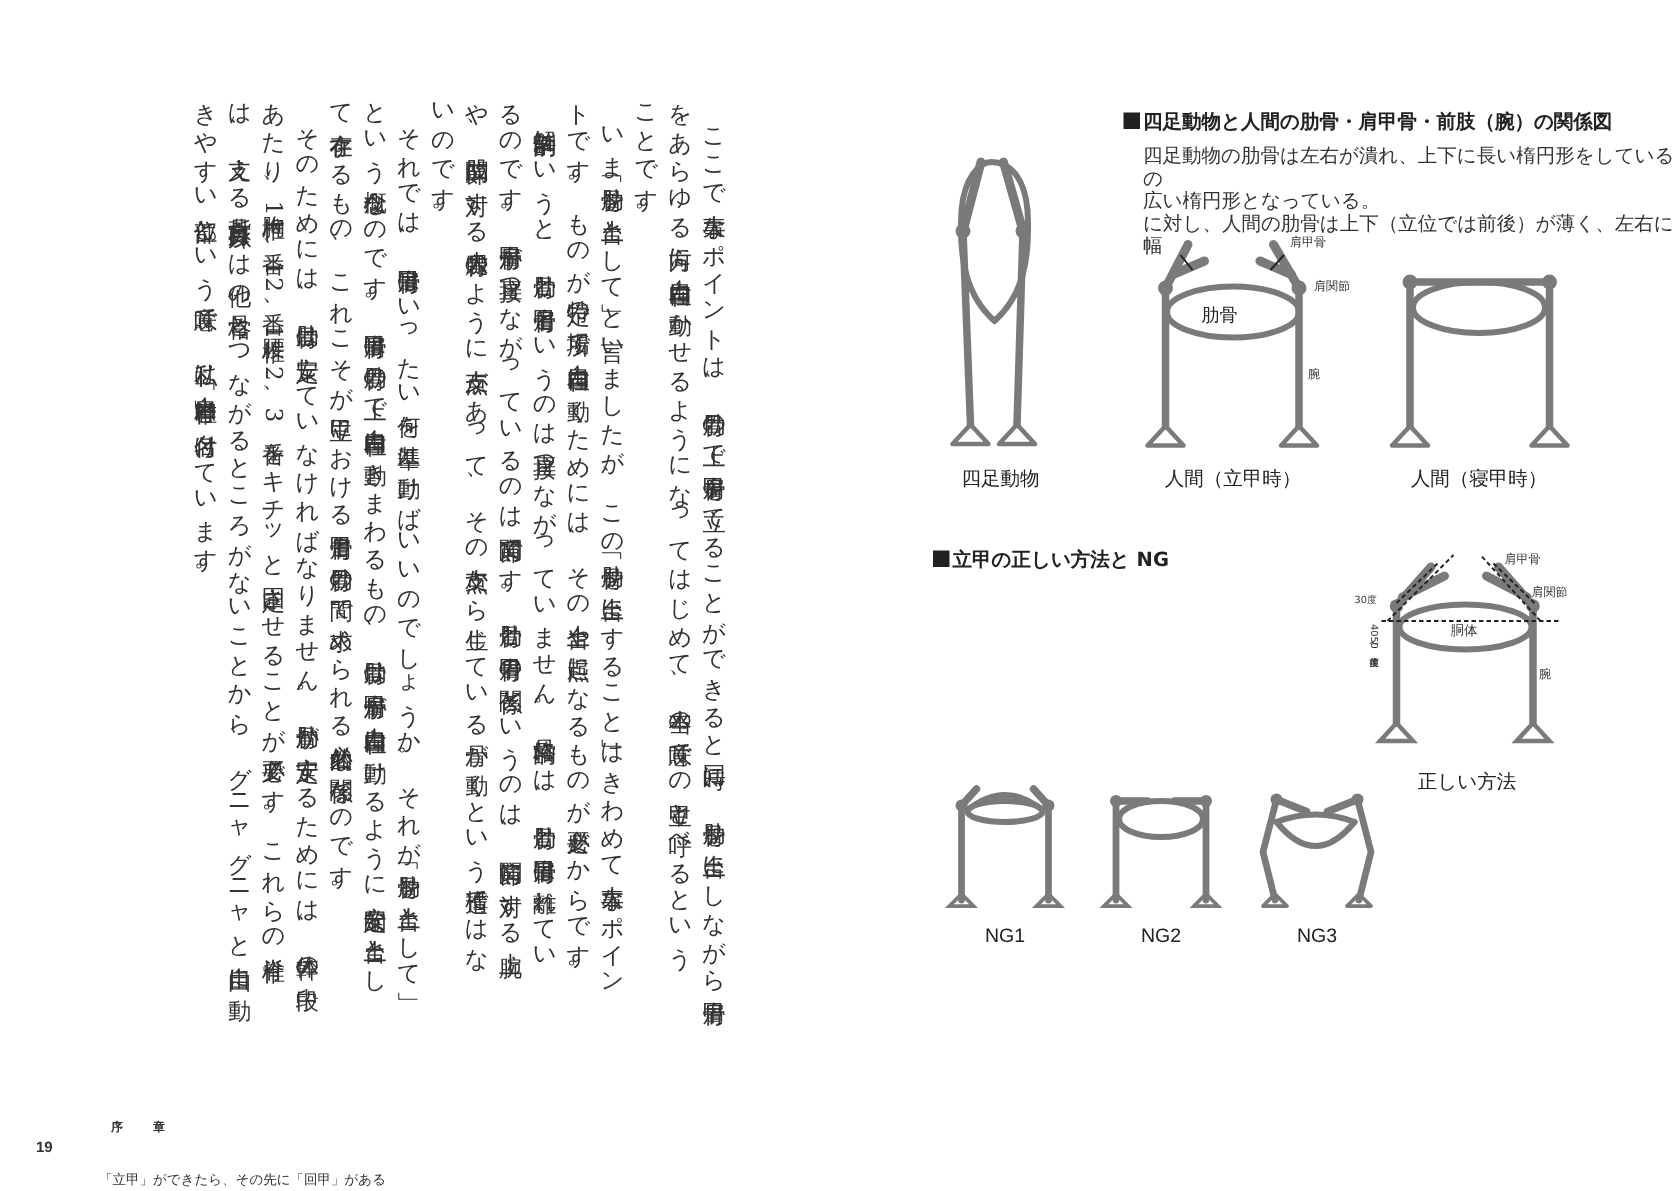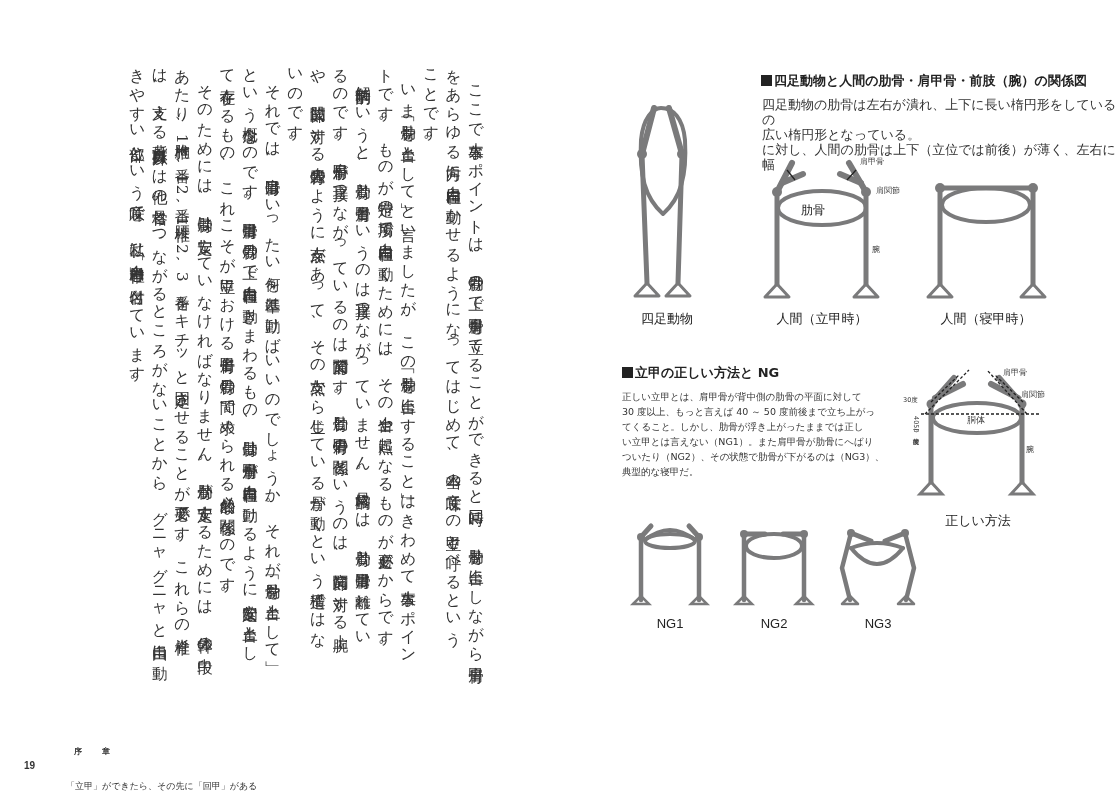--- a/index.html
+++ b/index.html
@@ -38,21 +38,21 @@
     <p>それでは、肩甲骨はいったい何を基準に動けばいいのでしょうか。それが「肋骨を土台として」という概念なのです。肩甲骨は肋骨の上で自由自在に動きまわるもの、肋骨は肩甲骨が自由自在に動けるように安定的な土台として存在するもの、これこそが立甲における肩甲骨と肋骨の間で求められる必然的な関係なのです。</p>
     <p>そのためには、肋骨は安定していなければなりません。肋骨が安定するためには、体幹の中段あたり、胸椎11番、12番、腰椎1、2、3番をキチッと固定させることが必要です。これらの脊椎は、支える背骨自身以外には他の骨格とつながるところがないことから、グニャグニャと自由に動きやすい部位という意味で、私は「自由脊椎」と名付けています。</p>
   </div>
   <div class="chapter">序　章</div>
   <div class="pnum-left">19</div>
   <div class="chapter-sub">「立甲」ができたら、その先に「回甲」がある</div>
 </div>
 
 <div class="page-right">
 
-  <div class="sec-title" style="left:202px; top:72px;text-align:right;">
+  <div class="sec-title" style="left:190px; top:72px;text-align:right;">
     <span class="sq"></span><span>四足動物と人間の肋骨・肩甲骨・前肢（腕）の関係図</span>
   </div>
   <div class="caption" style="left:203px; top:97px;">
     <div>四足動物の肋骨は左右が潰れ、上下に長い楕円形をしているの</div>
     <div>広い楕円形となっている。</div>
     <div>に対し、人間の肋骨は上下（立位では前後）が薄く、左右に幅</div>
   </div>
 
   <svg width="559" height="794">
     <g stroke="#7a7a7b" fill="none" stroke-width="5" stroke-linecap="round" stroke-linejoin="round">
@@ -158,28 +158,20 @@
   <div class="small-label" style="left:317px; top:185px;">肩関節</div>
   <div class="fig-label" style="left:242px; top:202px; font-size:12px;">肋骨</div>
   <div class="small-label" style="left:313px; top:244px;">腕</div>
   <div class="fig-label" style="left:68px; top:310px; width:80px;">四足動物</div>
   <div class="fig-label" style="left:208px; top:310px; width:110px;">人間（立甲時）</div>
   <div class="fig-label" style="left:372px; top:310px; width:110px;">人間（寝甲時）</div>
 
   <div class="sec-title" style="left:63px; top:364px;">
     <span class="sq"></span><span>立甲の正しい方法と NG</span>
   </div>
-  <div class="caption" style="left:63px; top:389px; font-size:9.5px; line-height:15px;">
-    <div>正しい立甲とは、肩甲骨が背中側の肋骨の平面に対して</div>
-    <div>30 度以上、もっと言えば 40 ～ 50 度前後まで立ち上がっ</div>
-    <div>てくること。しかし、肋骨が浮き上がったままでは正し</div>
-    <div>い立甲とは言えない（NG1）。また肩甲骨が肋骨にへばり</div>
-    <div>ついたり（NG2）、その状態で肋骨が下がるのは（NG3）、</div>
-    <div>典型的な寝甲だ。</div>
-  </div>
 
   <div class="small-label" style="left:444px; top:367px;">肩甲骨</div>
   <div class="small-label" style="left:462px; top:389px;">肩関節</div>
   <div class="small-label" style="left:344px; top:396px; font-size:6.5px;">30度</div>
   <div class="small-label" style="left:352px; top:416px; font-size:6.5px; writing-mode:vertical-rl;">40〜50度前後</div>
   <div class="small-label" style="left:408px; top:414px; font-size:9px;">胴体</div>
   <div class="small-label" style="left:467px; top:444px;">腕</div>
   <div class="fig-label" style="left:364px; top:512px; width:110px;">正しい方法</div>
   <div class="fig-label" style="left:82px; top:616px; width:58px; font-family:'Liberation Sans', sans-serif;">NG1</div>
   <div class="fig-label" style="left:186px; top:616px; width:58px; font-family:'Liberation Sans', sans-serif;">NG2</div>

